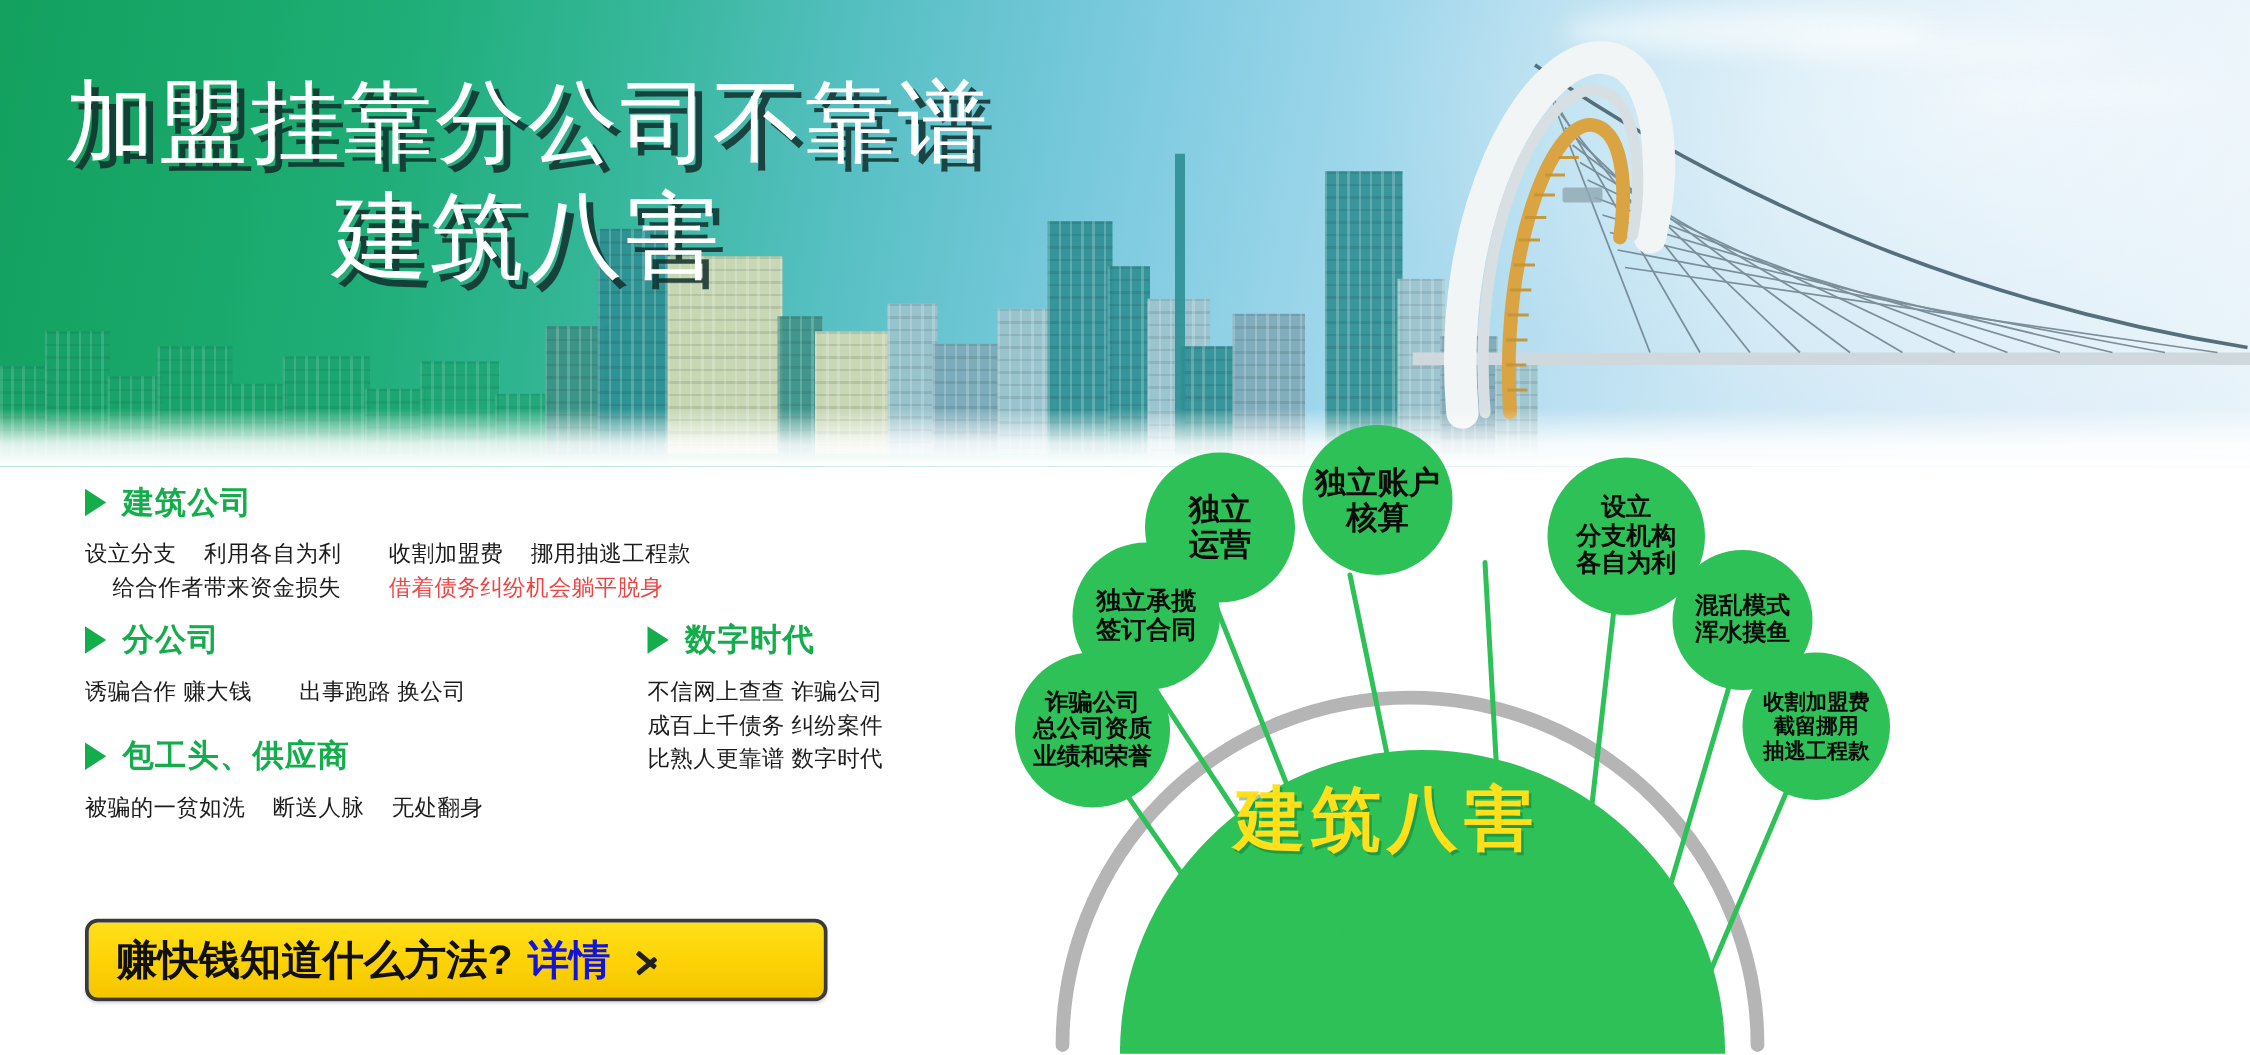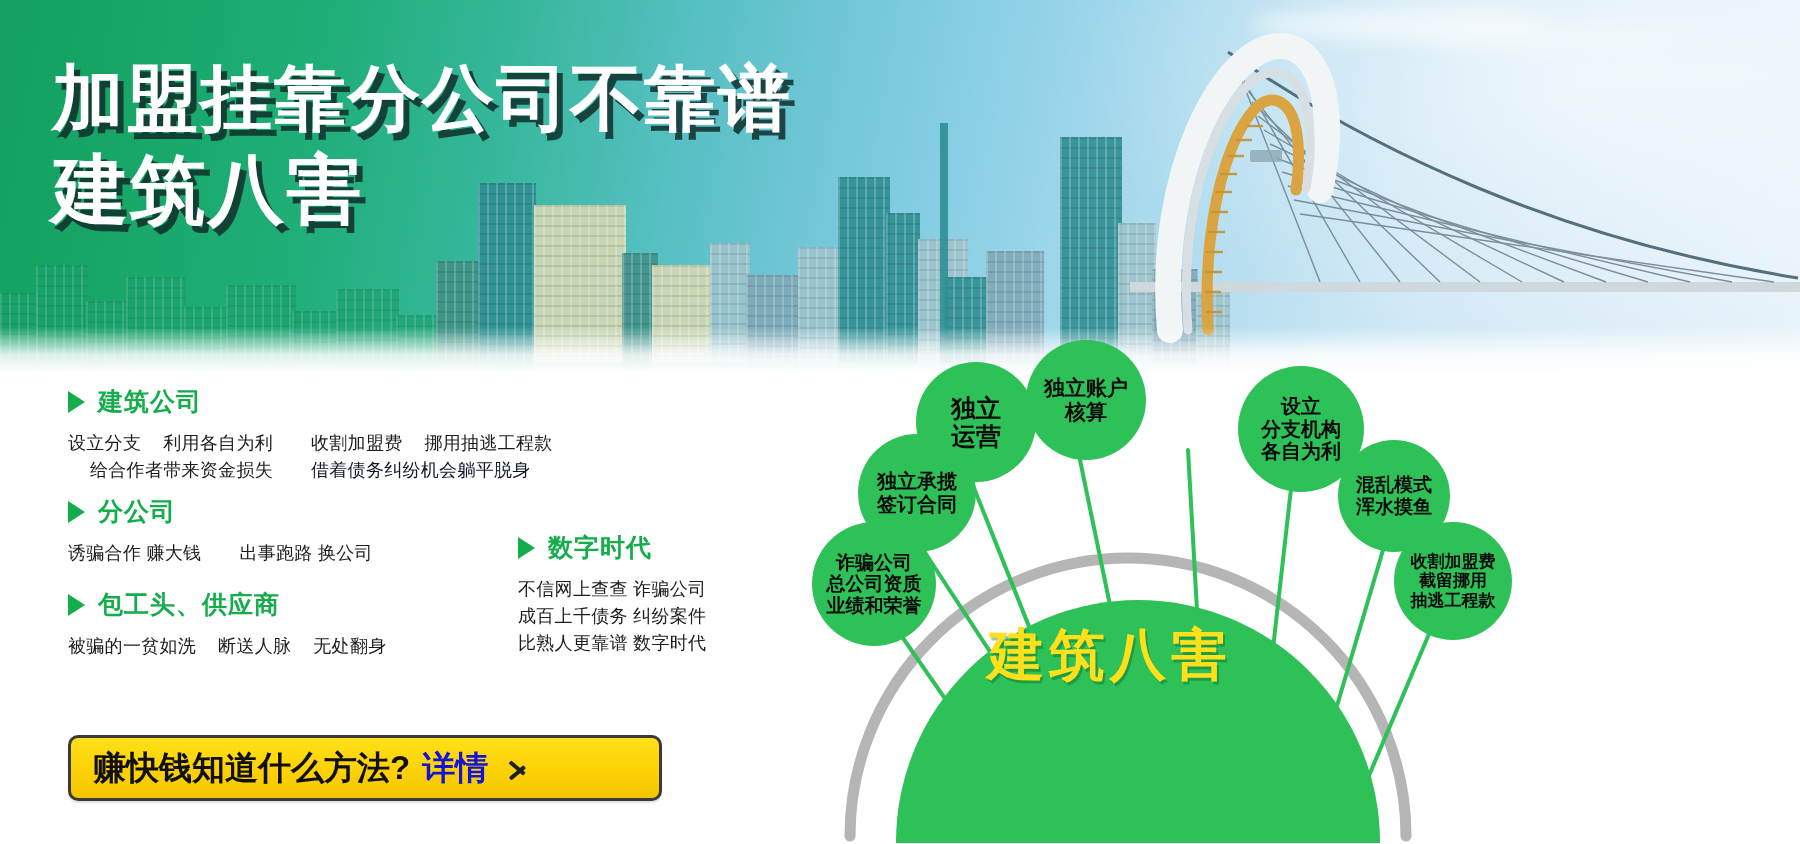--- a/index.html
+++ b/index.html
@@ -69,25 +69,26 @@
     opacity: .8;
   }
 
   
   .bridge { position: absolute; left: 1130px; top: 30px; width: 670px; height: 320px; }
 
   
   .hero-title { position: absolute; left: 52px; top: 58px; z-index: 6; }
   .hero-line {
     color: #ffffff;
-    font-weight: 700;
+    font-weight: 400;
     letter-spacing: 2px;
     text-shadow: 6px 7px 0 rgba(17,46,44,0.85);
     line-height: 1.12;
     white-space: nowrap;
+    text-align: center;
   }
   .hero-line.l1 { font-size: 72px; }
   .hero-line.l2 { font-size: 76px; margin-top: 8px; }
 
   
   .content { position: absolute; left: 0; top: 373px; width: 900px; height: 471px; text-align: center; }
 
   .sec { position: absolute; }
   .sec-head {
     display: flex; align-items: center; gap: 13px;
@@ -106,21 +107,21 @@
     letter-spacing: 1px;
     white-space: nowrap;
   }
   .sec-line {
     color: #1c1c1c;
     font-size: 18px;
     line-height: 1.5;
     white-space: nowrap;
     letter-spacing: .3px;
   }
-  .sec-line .gr { color: #0f172a; }
+  .sec-line .gr { color: #ef4444; }
   .sec-line .sp { display: inline-block; width: 22px; }
   .sec-line .sp-lg { display: inline-block; width: 38px; }
 
   
   .cta {
     position: absolute;
     left: 68px; top: 735px;
     width: 594px; height: 66px;
     border-radius: 10px;
     background: linear-gradient(to bottom, #ffe01a 0%, #fdd408 46%, #f5c500 100%);
@@ -354,21 +355,21 @@
     <div class="sec" style="left:68px;top:215px;">
       <div class="sec-head">
         <div class="tri"></div>
         <div class="sec-title">包工头、供应商</div>
       </div>
       <div class="sec-line">
         <span>被骗的一贫如洗</span><span class="sp"></span><span>断送人脉</span><span class="sp"></span><span>无处翻身</span>
       </div>
     </div>
 
-    <div class="sec" style="left:518px;top:122px;margin-top:36px;">
+    <div class="sec" style="left:518px;top:122px;">
       <div class="sec-head">
         <div class="tri"></div>
         <div class="sec-title">数字时代</div>
       </div>
       <div class="sec-line">不信网上查查 诈骗公司</div>
       <div class="sec-line">成百上千债务 纠纷案件</div>
       <div class="sec-line">比熟人更靠谱 数字时代</div>
     </div>
   </div>
 
@@ -414,21 +415,21 @@
       </div>
     </div>
 
     <div class="bub" style="left:68px;top:94px;width:118px;height:118px;font-size:20px;">
       <div>
         <span>独立承揽</span>
         <span>签订合同</span>
       </div>
     </div>
 
-    <div class="bub" style="left:236px;top:0px;width:120px;height:120px;font-size:21px;align-items:center;">
+    <div class="bub" style="left:252px;top:0px;width:120px;height:120px;font-size:25px;align-items:center;">
       <div>
         <span>独立账户</span>
         <span>核算</span>
       </div>
     </div>
 
 
     <div class="bub" style="left:448px;top:26px;width:126px;height:126px;font-size:20px;">
       <div>
         <span>设立</span>

